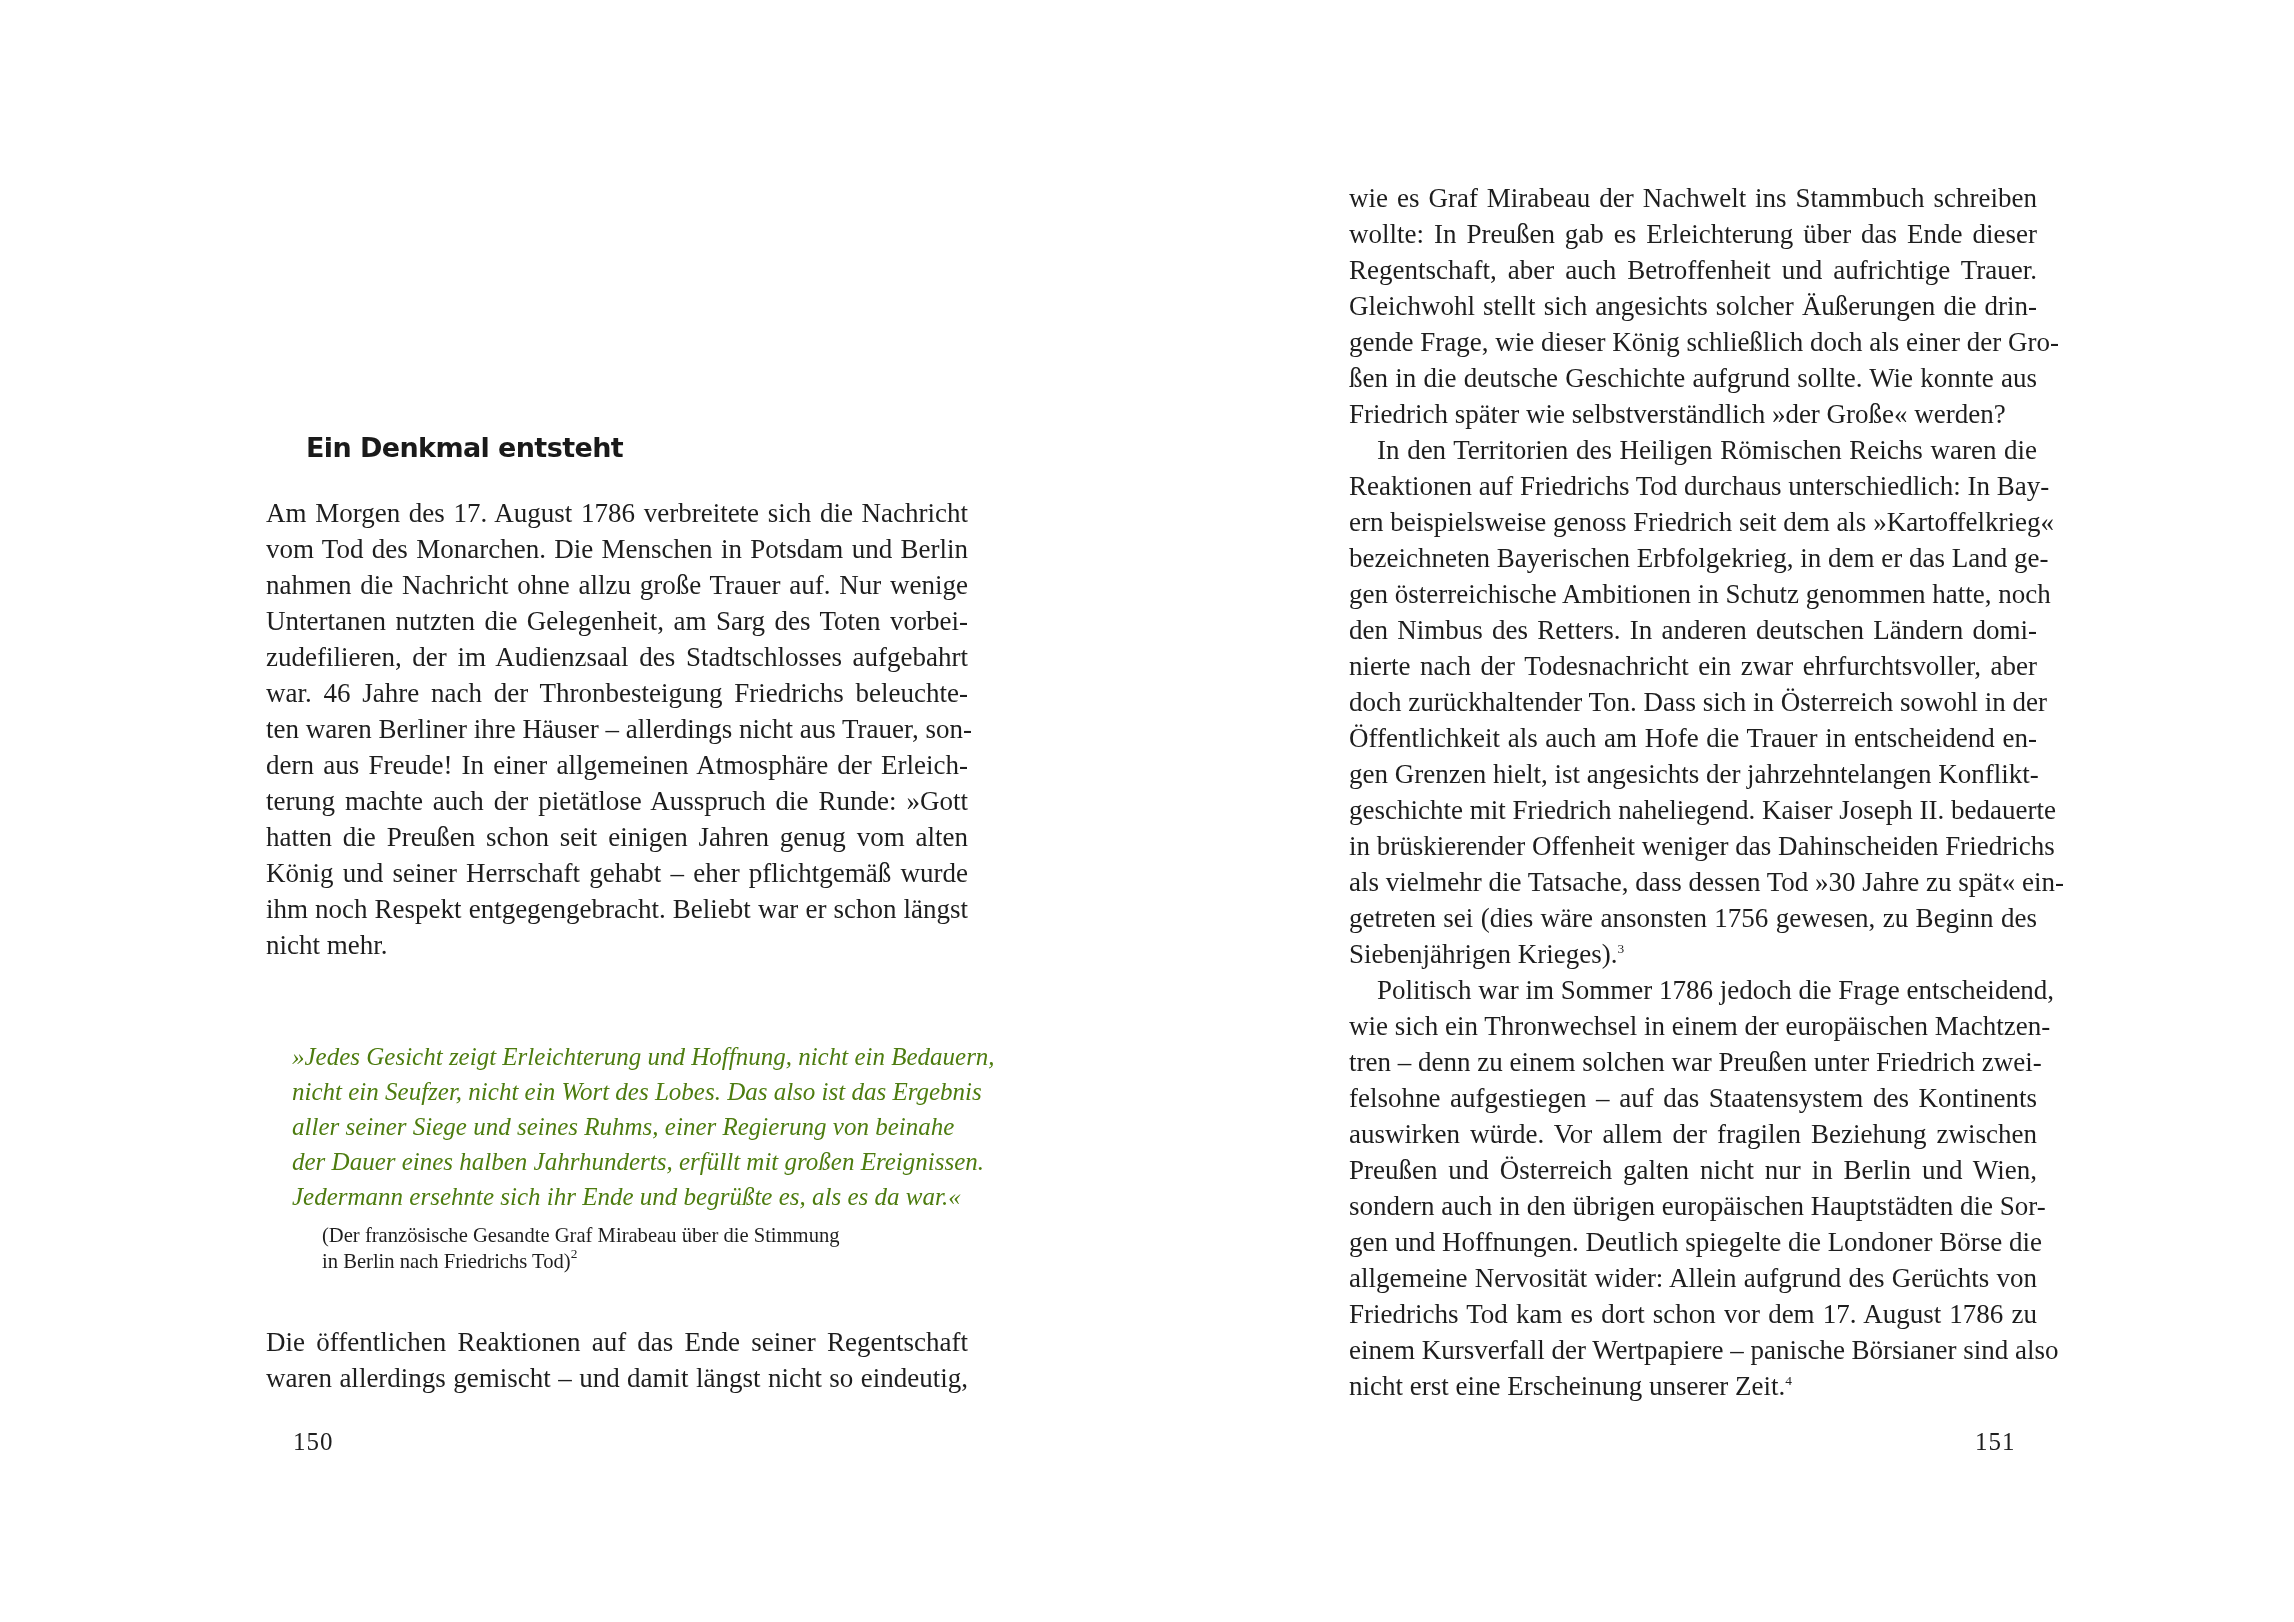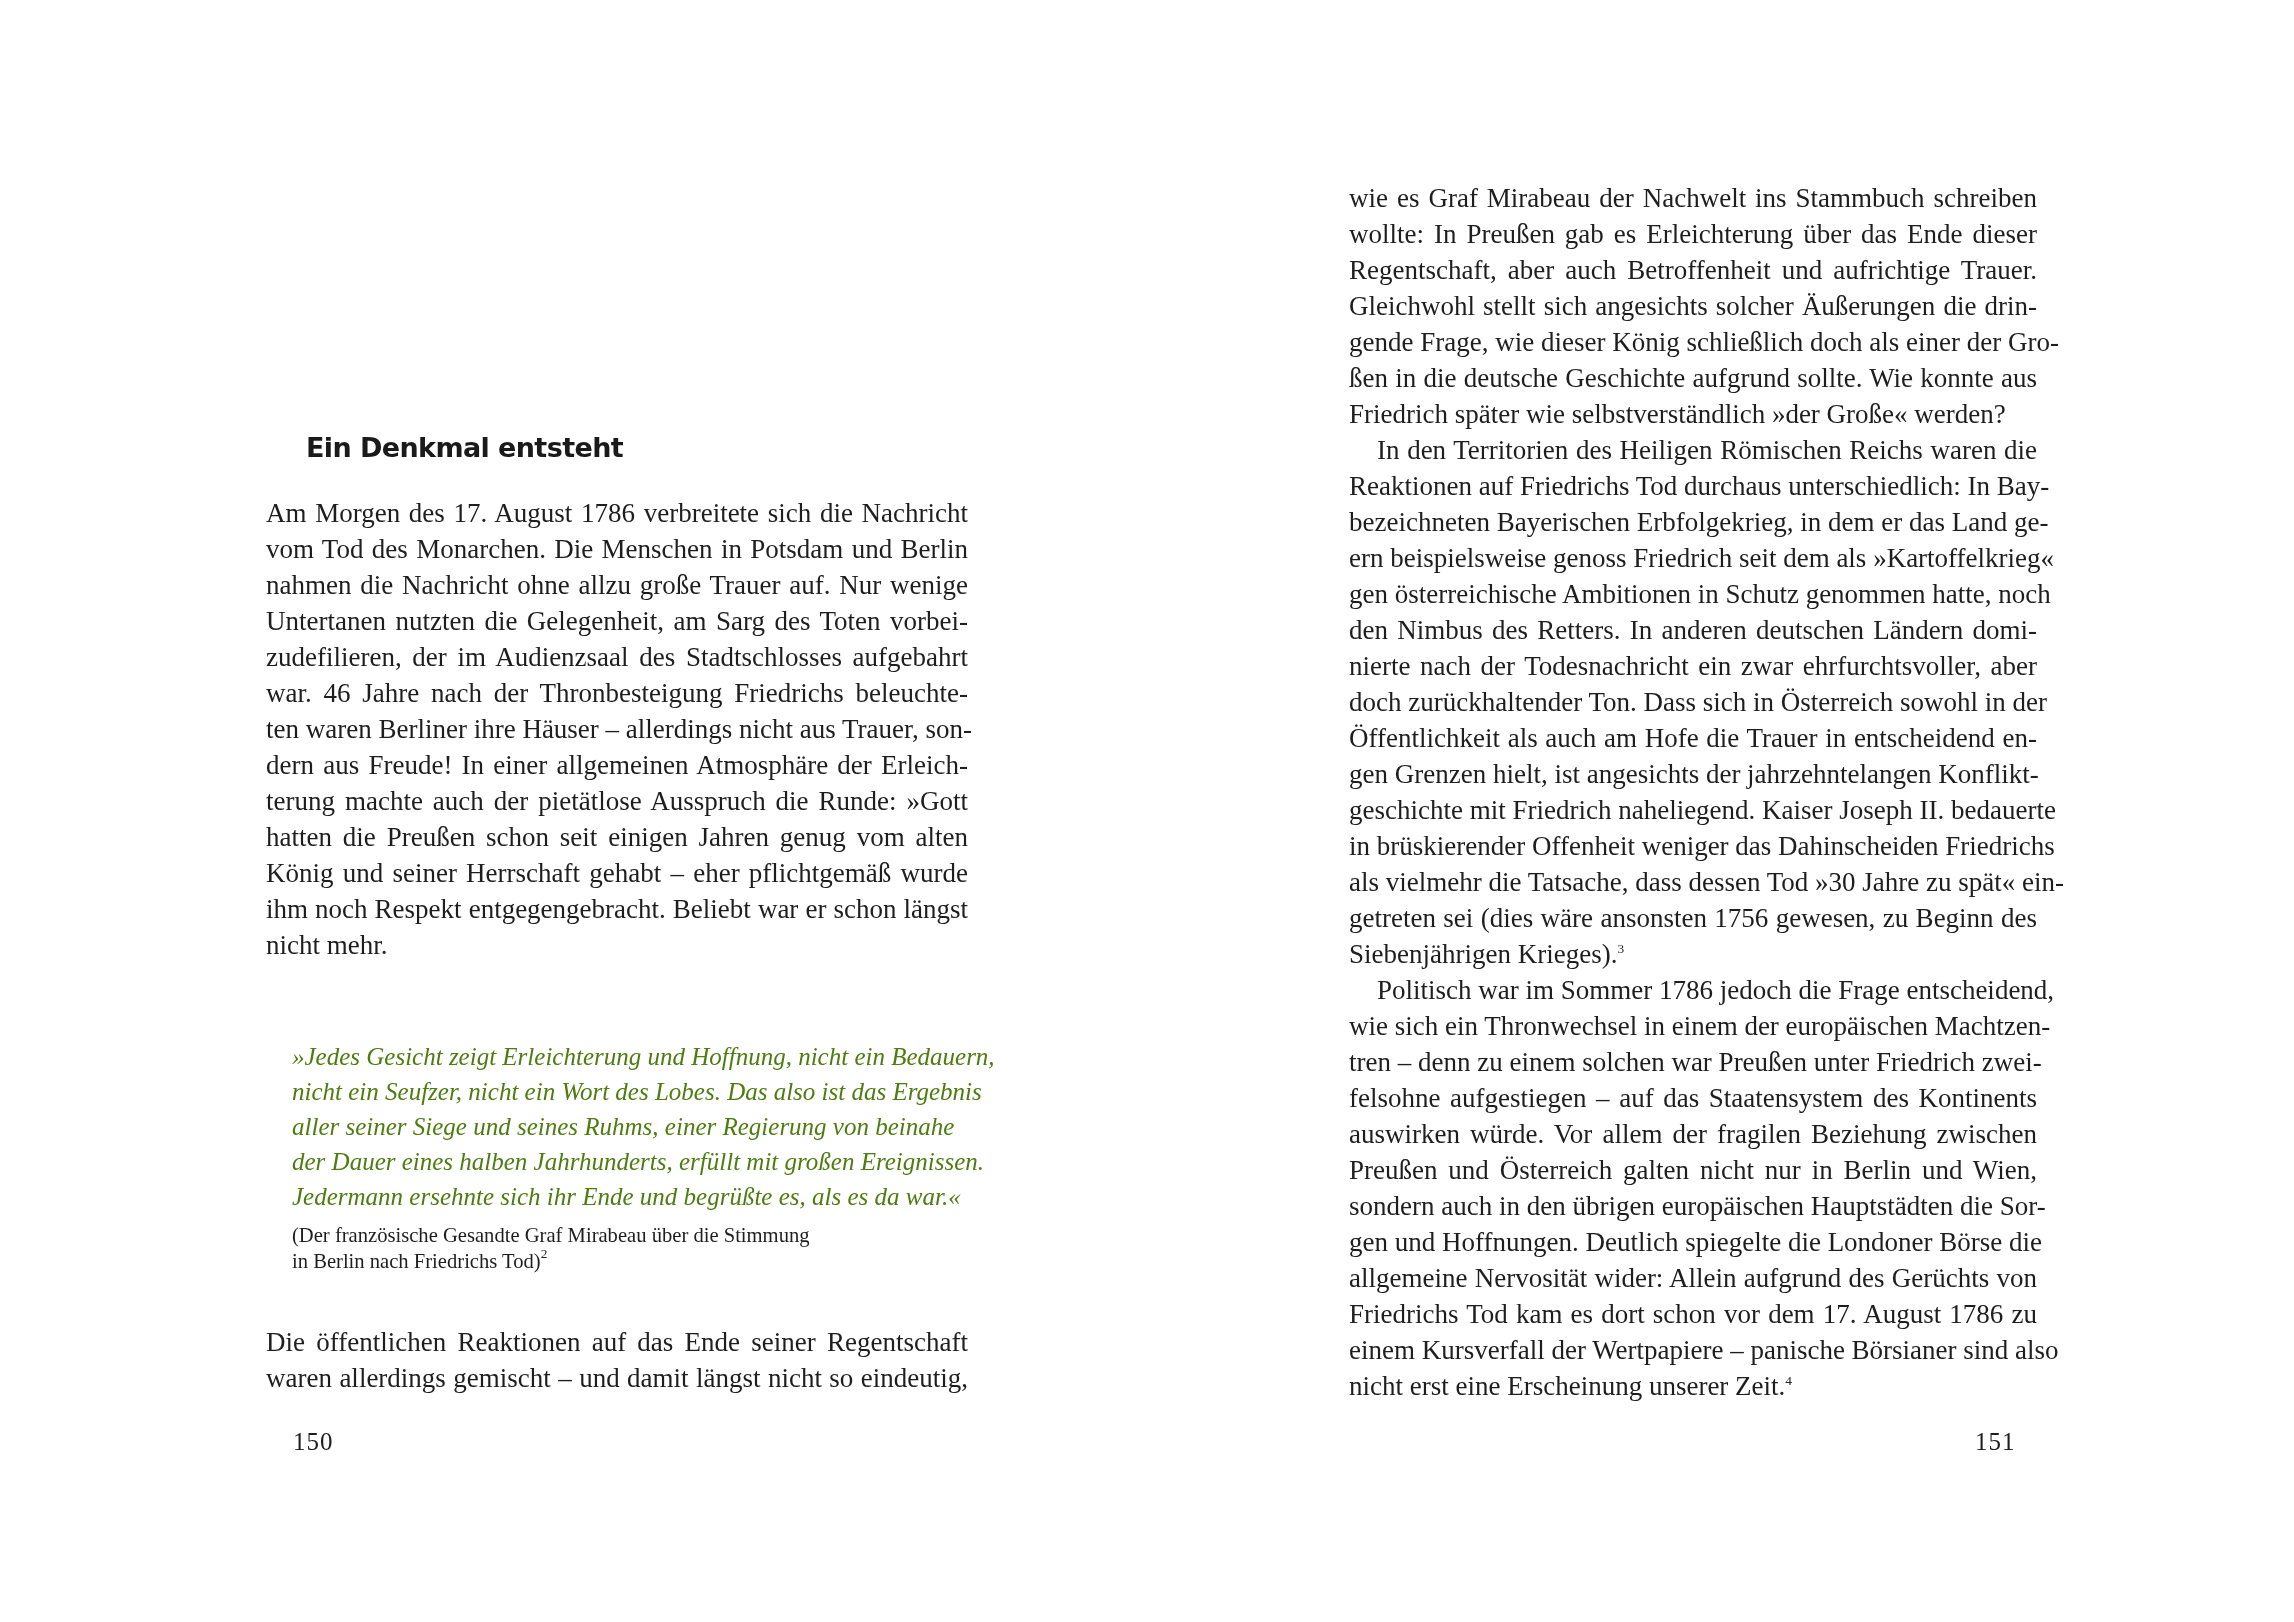--- a/index.html
+++ b/index.html
@@ -81,20 +81,21 @@
       position: absolute;
       left: 292px;
       top: 1222px;
       width: 669px;
       font-size: 20.6px;
       line-height: 26px;
     }
     .citation .cline {
       display: block;
       white-space: nowrap;
+      margin-left: 30px;
     }
 
     .col-right.body-right { top: 180px; }
 
     sup.fn {
       font-size: 13.4px;
       vertical-align: 9.6px;
       line-height: 0;
     }
 
@@ -157,22 +158,22 @@
     <span class="line">wie es Graf Mirabeau der Nachwelt ins Stammbuch schreiben</span>
     <span class="line">wollte: In Preußen gab es Erleichterung über das Ende dieser</span>
     <span class="line">Regentschaft, aber auch Betroffenheit und aufrichtige Trauer.</span>
     <span class="line">Gleichwohl stellt sich angesichts solcher Äußerungen die drin-</span>
     <span class="line">gende Frage, wie dieser König schließlich doch als einer der Gro-</span>
     <span class="line">ßen in die deutsche Geschichte aufgrund sollte. Wie konnte aus</span>
     <span class="line last">Friedrich später wie selbstverständlich »der Große« werden?</span>
 
     <span class="line indent">In den Territorien des Heiligen Römischen Reichs waren die</span>
     <span class="line">Reaktionen auf Friedrichs Tod durchaus unterschiedlich: In Bay-</span>
+    <span class="line">ern beispielsweise genoss Friedrich seit dem als »Kartoffelkrieg«</span>
     <span class="line">bezeichneten Bayerischen Erbfolgekrieg, in dem er das Land ge-</span>
-    <span class="line">ern beispielsweise genoss Friedrich seit dem als »Kartoffelkrieg«</span>
     <span class="line">gen österreichische Ambitionen in Schutz genommen hatte, noch</span>
     <span class="line">den Nimbus des Retters. In anderen deutschen Ländern domi-</span>
     <span class="line">nierte nach der Todesnachricht ein zwar ehrfurchtsvoller, aber</span>
     <span class="line">doch zurückhaltender Ton. Dass sich in Österreich sowohl in der</span>
     <span class="line">Öffentlichkeit als auch am Hofe die Trauer in entscheidend en-</span>
     <span class="line">gen Grenzen hielt, ist angesichts der jahrzehntelangen Konflikt-</span>
     <span class="line">geschichte mit Friedrich naheliegend. Kaiser Joseph II. bedauerte</span>
     <span class="line">in brüskierender Offenheit weniger das Dahinscheiden Friedrichs</span>
     <span class="line">als vielmehr die Tatsache, dass dessen Tod »30 Jahre zu spät« ein-</span>
     <span class="line">getreten sei (dies wäre ansonsten 1756 gewesen, zu Beginn des</span>

